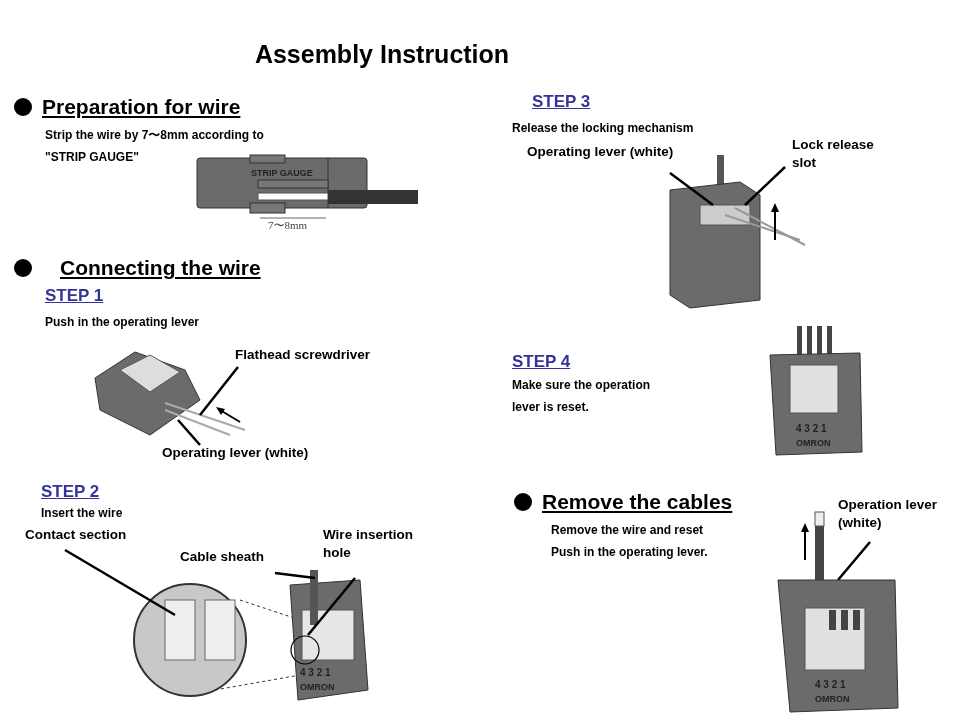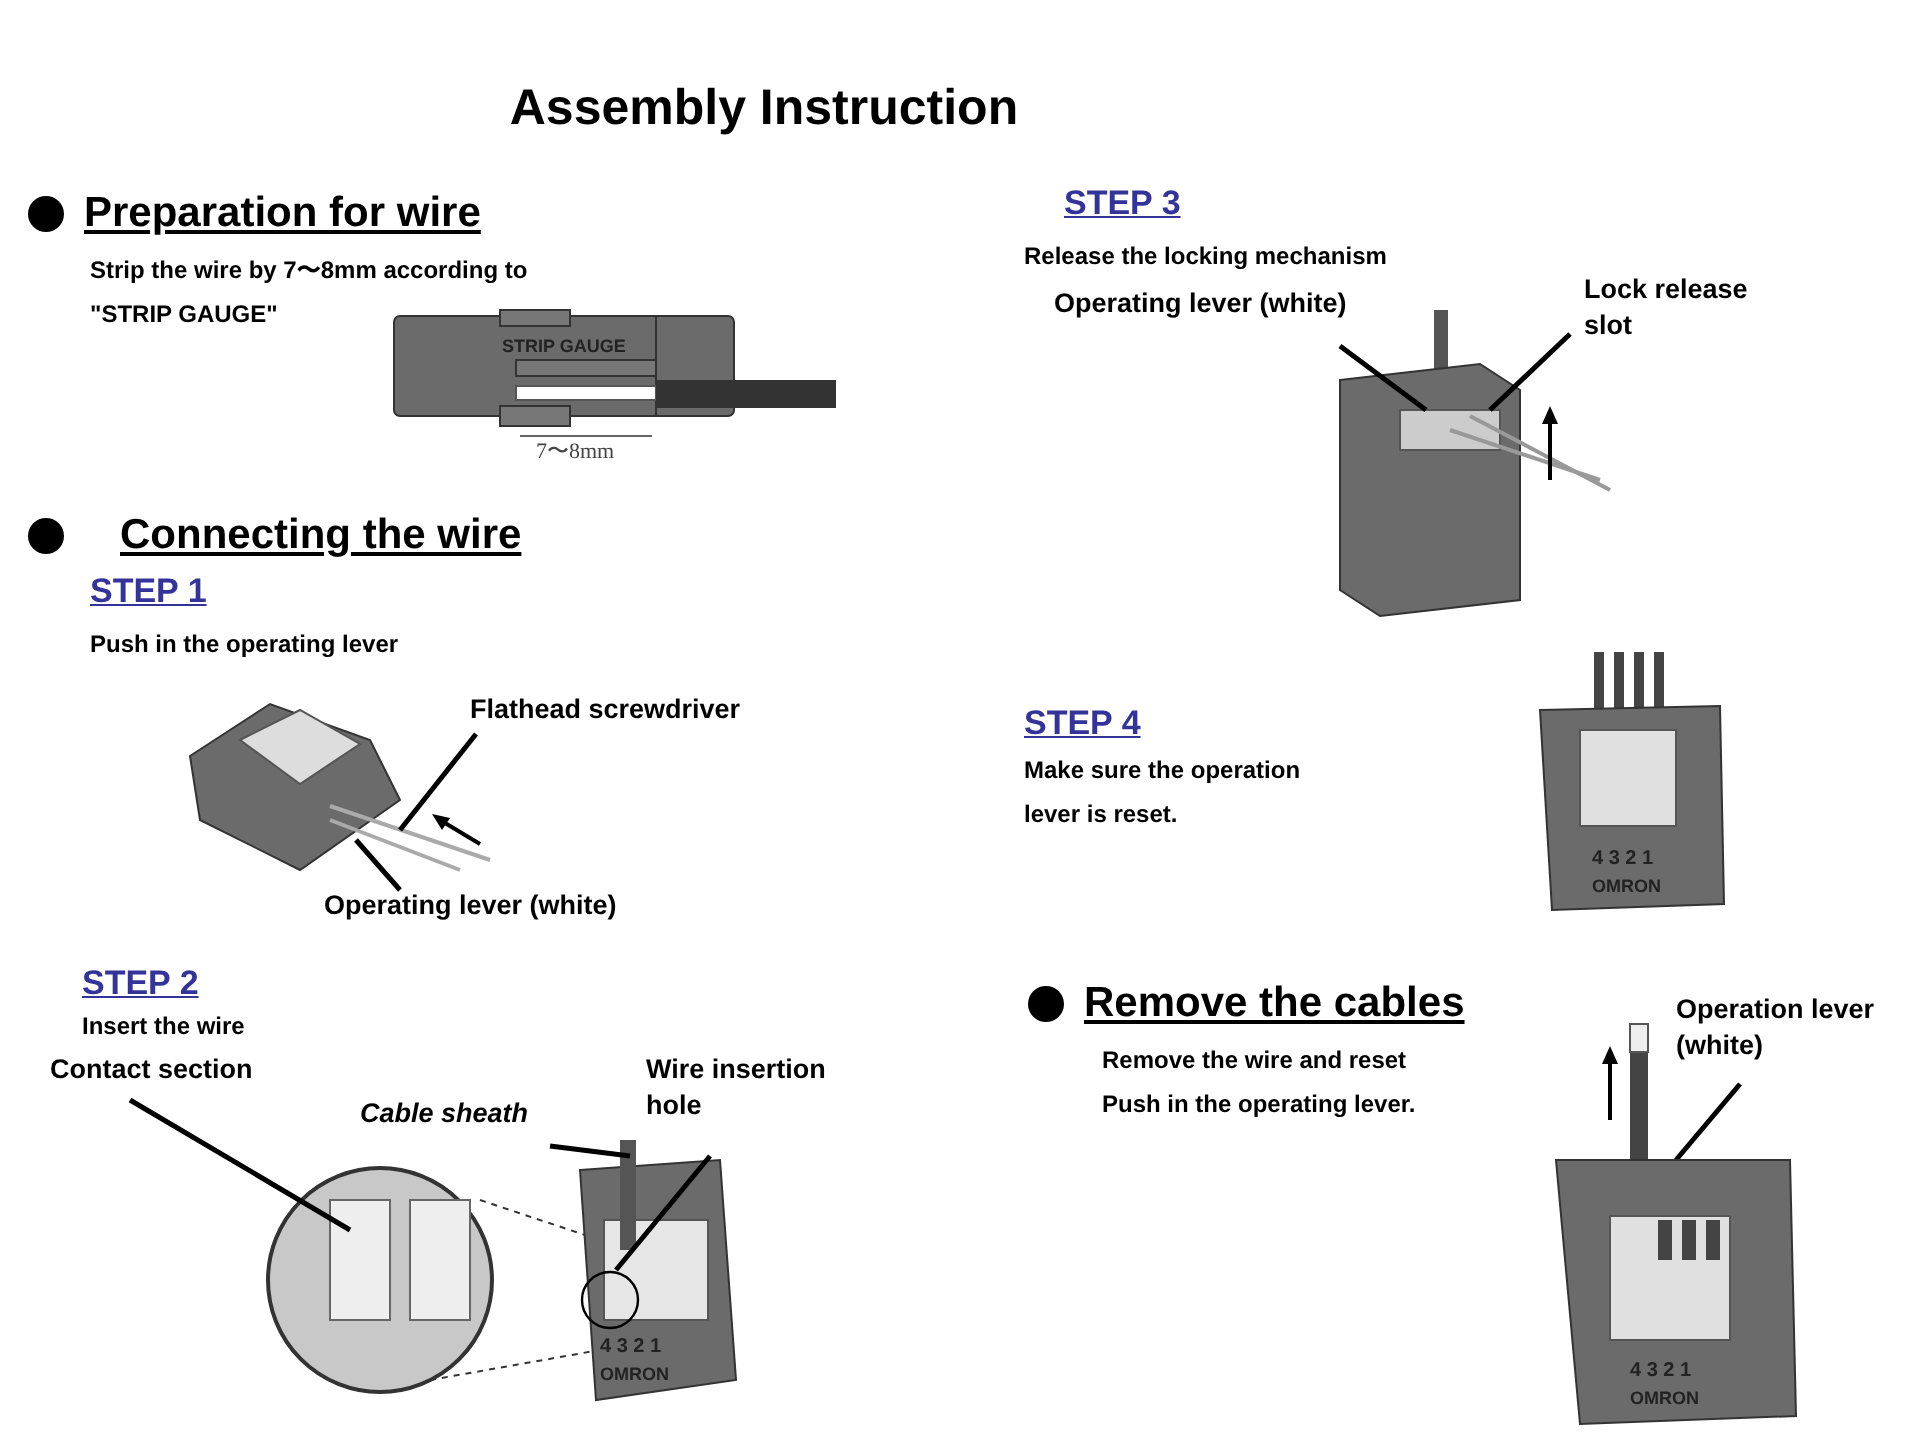--- a/index.html
+++ b/index.html
@@ -54,21 +54,21 @@
   <line x1="165" y1="403" x2="245" y2="430" stroke="#aaa" stroke-width="2"></line>
   <line x1="200" y1="415" x2="238" y2="367" stroke="#000" stroke-width="2.5"></line>
   <line x1="178" y1="420" x2="200" y2="445" stroke="#000" stroke-width="2.5"></line>
   <line x1="240" y1="422" x2="220" y2="410" stroke="#000" stroke-width="2"></line>
   <polygon points="216,407 225,409 221,415" fill="#000"></polygon>
 </svg>
 
 <div class="abs step" style="left:41px;top:482px;">STEP 2</div>
 <div class="abs desc" style="left:41px;top:502px;">Insert the wire</div>
 <div class="abs lbl" style="left:25px;top:526px;">Contact section</div>
-<div class="abs lbl" style="left:180px;top:548px;font-style:italic;">Cable sheath</div>
+<div class="abs lbl" style="left:180px;top:548px;">Cable sheath</div>
 <div class="abs lbl" style="left:323px;top:526px;">
   <div>Wire insertion</div>
   <div>hole</div>
 </div>
 <svg width="960" height="720">
   <circle cx="190" cy="640" r="56" fill="#c8c8c8" stroke="#333" stroke-width="2"></circle>
   <rect x="165" y="600" width="30" height="60" fill="#eee" stroke="#666"></rect>
   <rect x="205" y="600" width="30" height="60" fill="#eee" stroke="#666"></rect>
   <line x1="65" y1="550" x2="175" y2="615" stroke="#000" stroke-width="2.5"></line>
   <line x1="240" y1="600" x2="300" y2="620" stroke="#333" stroke-dasharray="3,3"></line>

